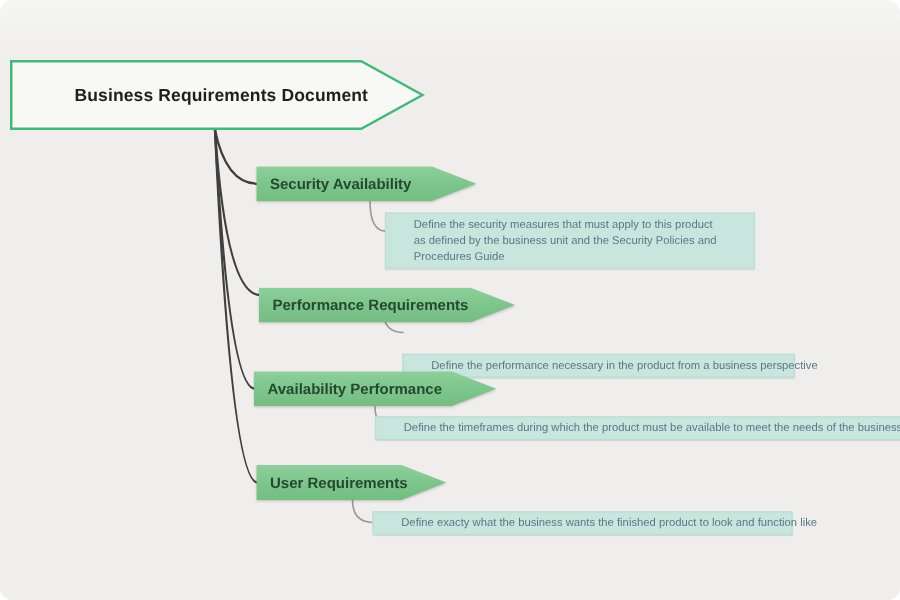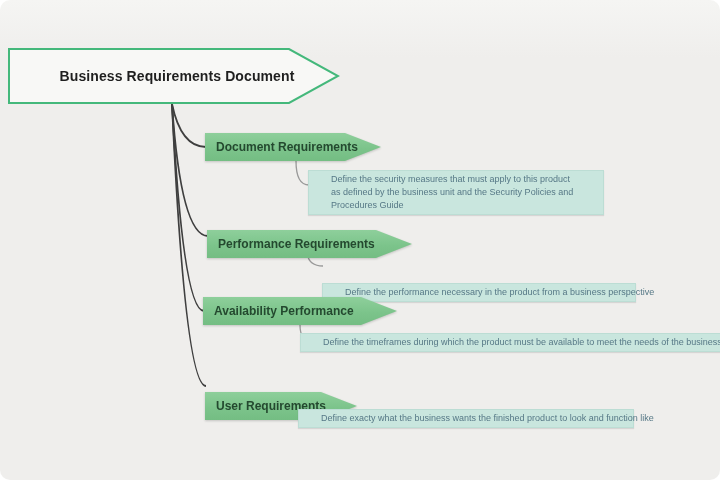--- a/index.html
+++ b/index.html
@@ -95,39 +95,39 @@
 
   <div class="root-node">
     <svg width="332" height="56" viewBox="0 0 332 56">
       <polygon points="1,1 281,1 330,28 281,55 1,55" fill="#f8f8f6" stroke="#44b87b" stroke-width="2" stroke-linejoin="miter"></polygon>
     </svg>
     <span class="label">Business Requirements Document</span>
   </div>
 
   <div class="shadow-wrap" style="left:205px; top:133px; width:176px;">
     <div class="branch-node" style="width:176px;">
-      <span class="label">Document Requirements</span>
+      <span class="label">Security Availability</span>
     </div>
   </div>
   <div class="note" style="left:308px; top:170px; width:296px;">Define the security measures that must apply to this product as defined by the business unit and the Security Policies and Procedures Guide</div>
 
   <div class="shadow-wrap" style="left:207px; top:230px; width:205px;">
     <div class="branch-node" style="width:205px;">
       <span class="label">Performance Requirements</span>
     </div>
   </div>
   <div class="note" style="left:322px; top:257px; width:314px; white-space:nowrap;margin-top:26px;">Define the performance necessary in the product from a business perspective</div>
 
   <div class="shadow-wrap" style="left:203px; top:297px; width:194px;">
     <div class="branch-node" style="width:194px;">
       <span class="label">Availability Performance</span>
     </div>
   </div>
   <div class="note" style="left:300px; top:333px; width:482px; white-space:nowrap;">Define the timeframes during which the product must be available to meet the needs of the business</div>
 
-  <div class="shadow-wrap" style="left:205px; top:372px; width:152px;margin-top:20px;">
+  <div class="shadow-wrap" style="left:205px; top:372px; width:152px;">
     <div class="branch-node" style="width:152px;">
       <span class="label">User Requirements</span>
     </div>
   </div>
   <div class="note" style="left:298px; top:409px; width:336px; white-space:nowrap;">Define exacty what the business wants the finished product to look and function like</div>
 
 </div>
 
 </body></html>

